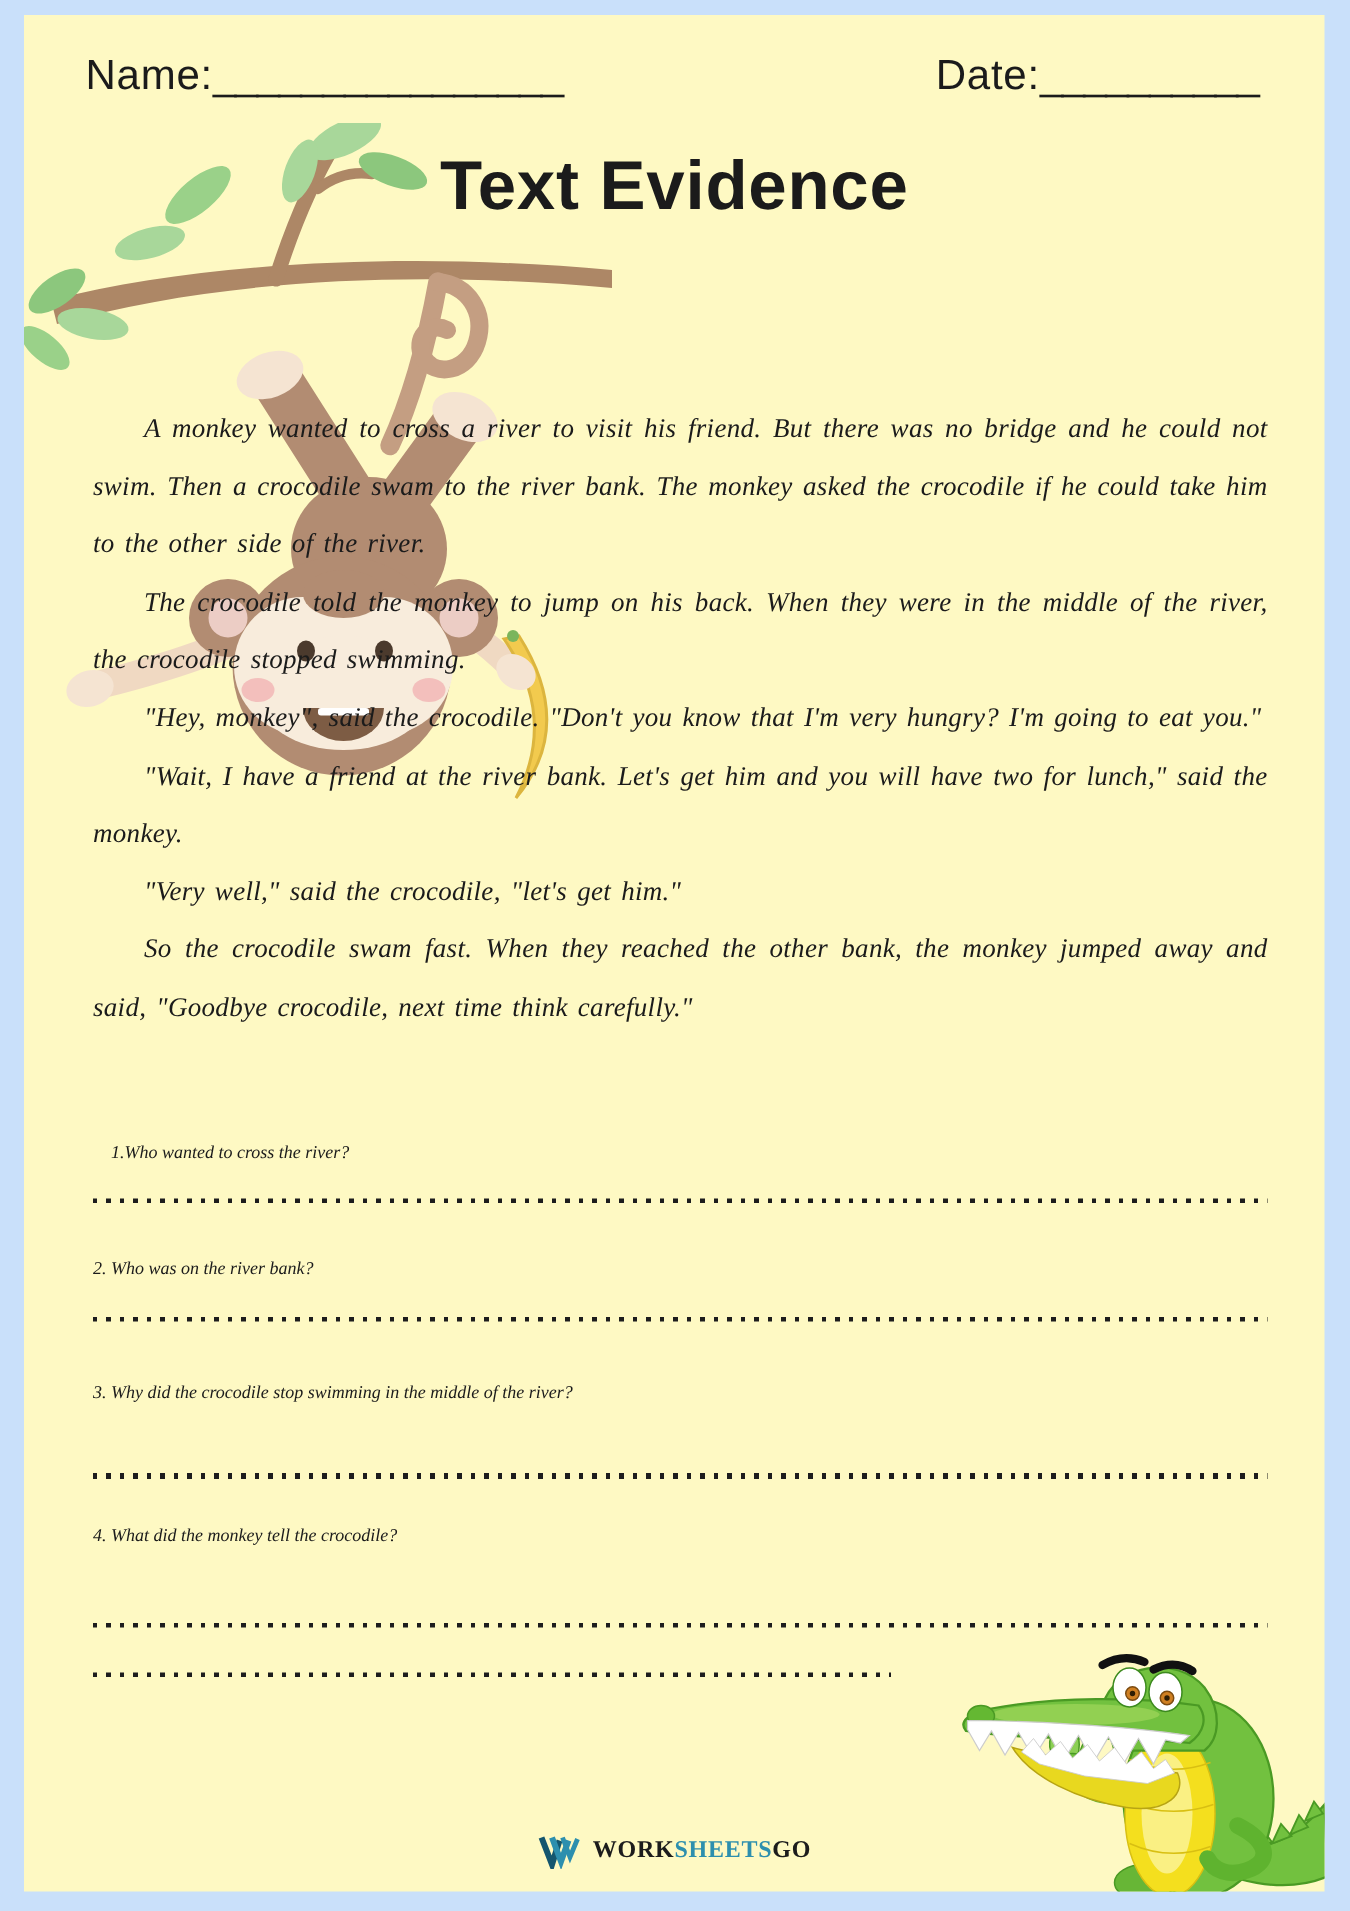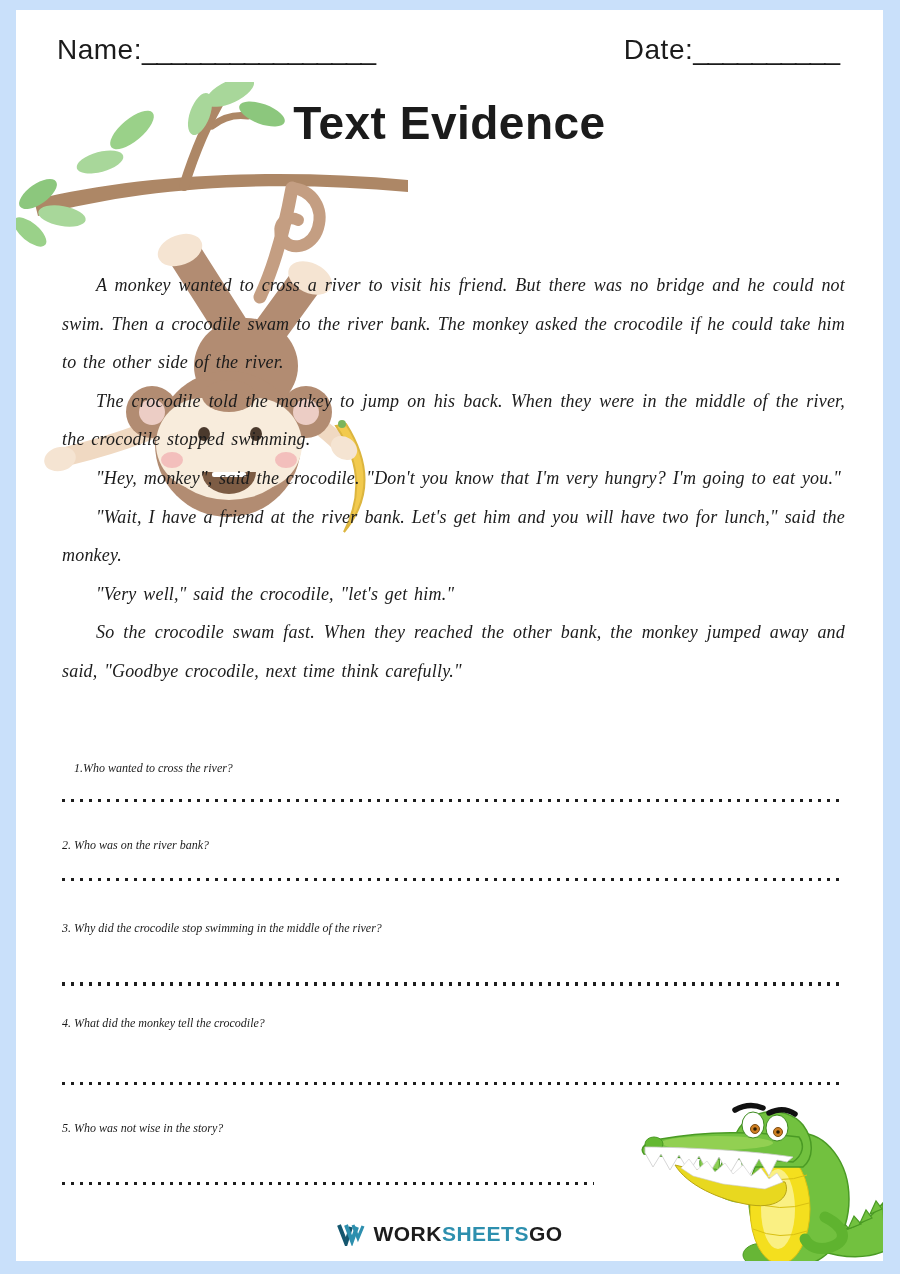--- a/index.html
+++ b/index.html
@@ -6,21 +6,21 @@
   body{
     width:900px;height:1274px;
     background:#c9e0fa;
     font-family:"Liberation Sans", sans-serif;
     color:#1b1b1b;
     position:relative;
     overflow:hidden;
   }
   .page{
     position:absolute; left:16px; top:10px; right:17px; bottom:13px;
-    background:#ffffff;
+    background:#fef9c3;
     overflow:hidden;
   }
   .layer-art{position:absolute;inset:0;z-index:1;}
   .layer-content{position:absolute;inset:0;z-index:2;}
 
   
   .name-row{
     position:absolute; top:24px; left:41px; right:44px;
     display:flex; justify-content:space-between;
     font-size:28px; letter-spacing:0.5px; white-space:nowrap;
@@ -71,21 +71,21 @@
   .qrow4 .q{margin-bottom:46px;}
   .qrow4 .dotline{margin-bottom:30px;}
   .qrow5 .q{margin-bottom:41px;}
   .qrow5 .dotline{width:68%;}
 
   
   .footer-logo{
     position:absolute; top:1212px; left:0; right:0;
     display:flex; align-items:center; justify-content:center; gap:7px;
   }
-  .logo-text{font-size:21px; font-weight:800; letter-spacing:0.5px;}
+  .logo-text{font-size:16px; font-weight:800; letter-spacing:0.5px;font-family:Liberation Serif, serif;}
   .logo-work,.logo-go{color:#1c1c1c;}
   .logo-sheets{color:#2d8fae;}
 
   
   .monkey-art{position:absolute; left:0; top:72px; width:400px; height:475px;}
   .croc-art{position:absolute; right:-4px; bottom:-2px; width:270px; height:166px;}
 </style>
 </head>
 <body>
 
@@ -229,21 +229,20 @@
       </div>
       <div class="qrow3">
         <p class="q">3. Why did the crocodile stop swimming in the middle of the river?</p>
         <div class="dotline"></div>
       </div>
       <div class="qrow4">
         <p class="q">4. What did the monkey tell the crocodile?</p>
         <div class="dotline"></div>
       </div>
       <div class="qrow5">
-        <p class="q">5. Who was not wise in the story?</p>
         <div class="dotline"></div>
       </div>
     </div>
 
     <div class="footer-logo">
       <svg width="30" height="24" viewBox="0 0 30 24" aria-hidden="true">
         <path d="M3,3 L10,21 L15,5" stroke="#14566e" stroke-width="4" fill="none"></path>
         <path d="M10,3 L16,19 L21,5" stroke="#2d8fae" stroke-width="4" fill="none"></path>
         <path d="M17,3 L22,16 L27,4" stroke="#2d8fae" stroke-width="3.2" fill="none"></path>
       </svg>

